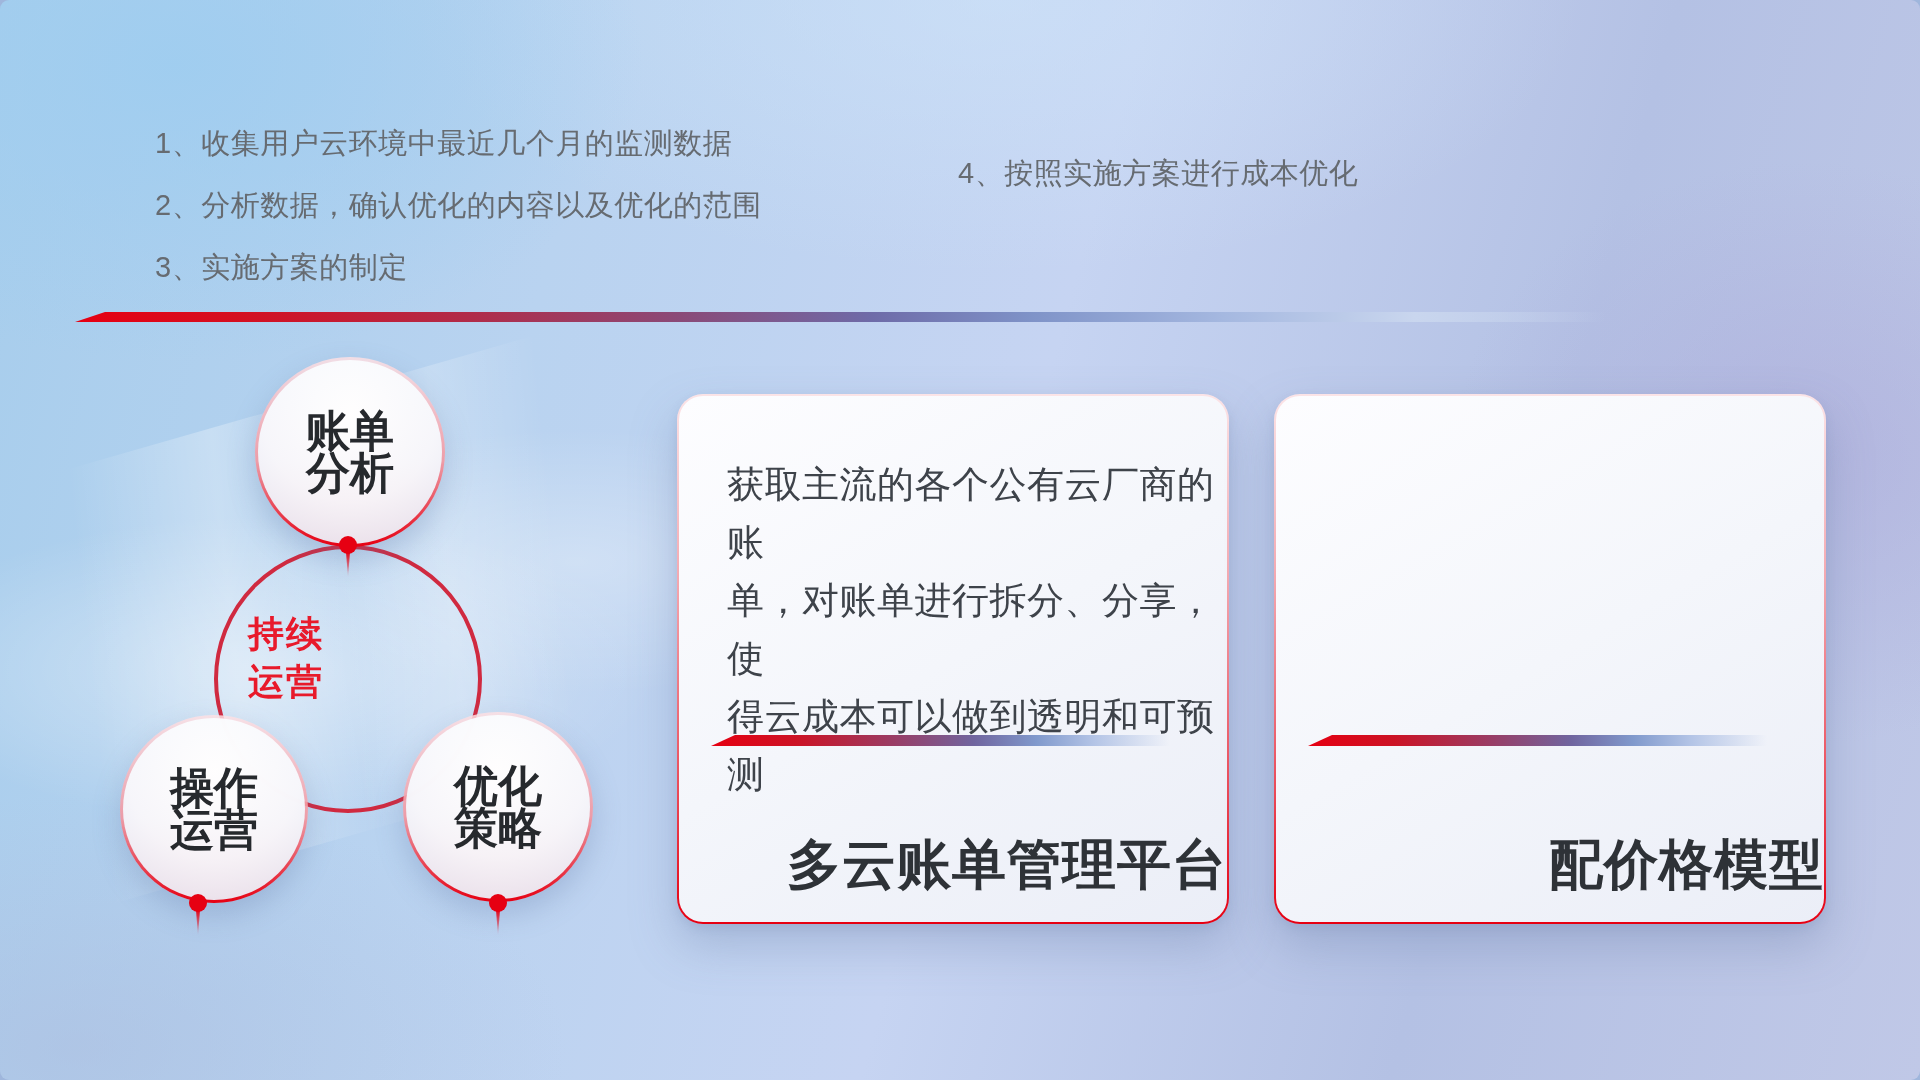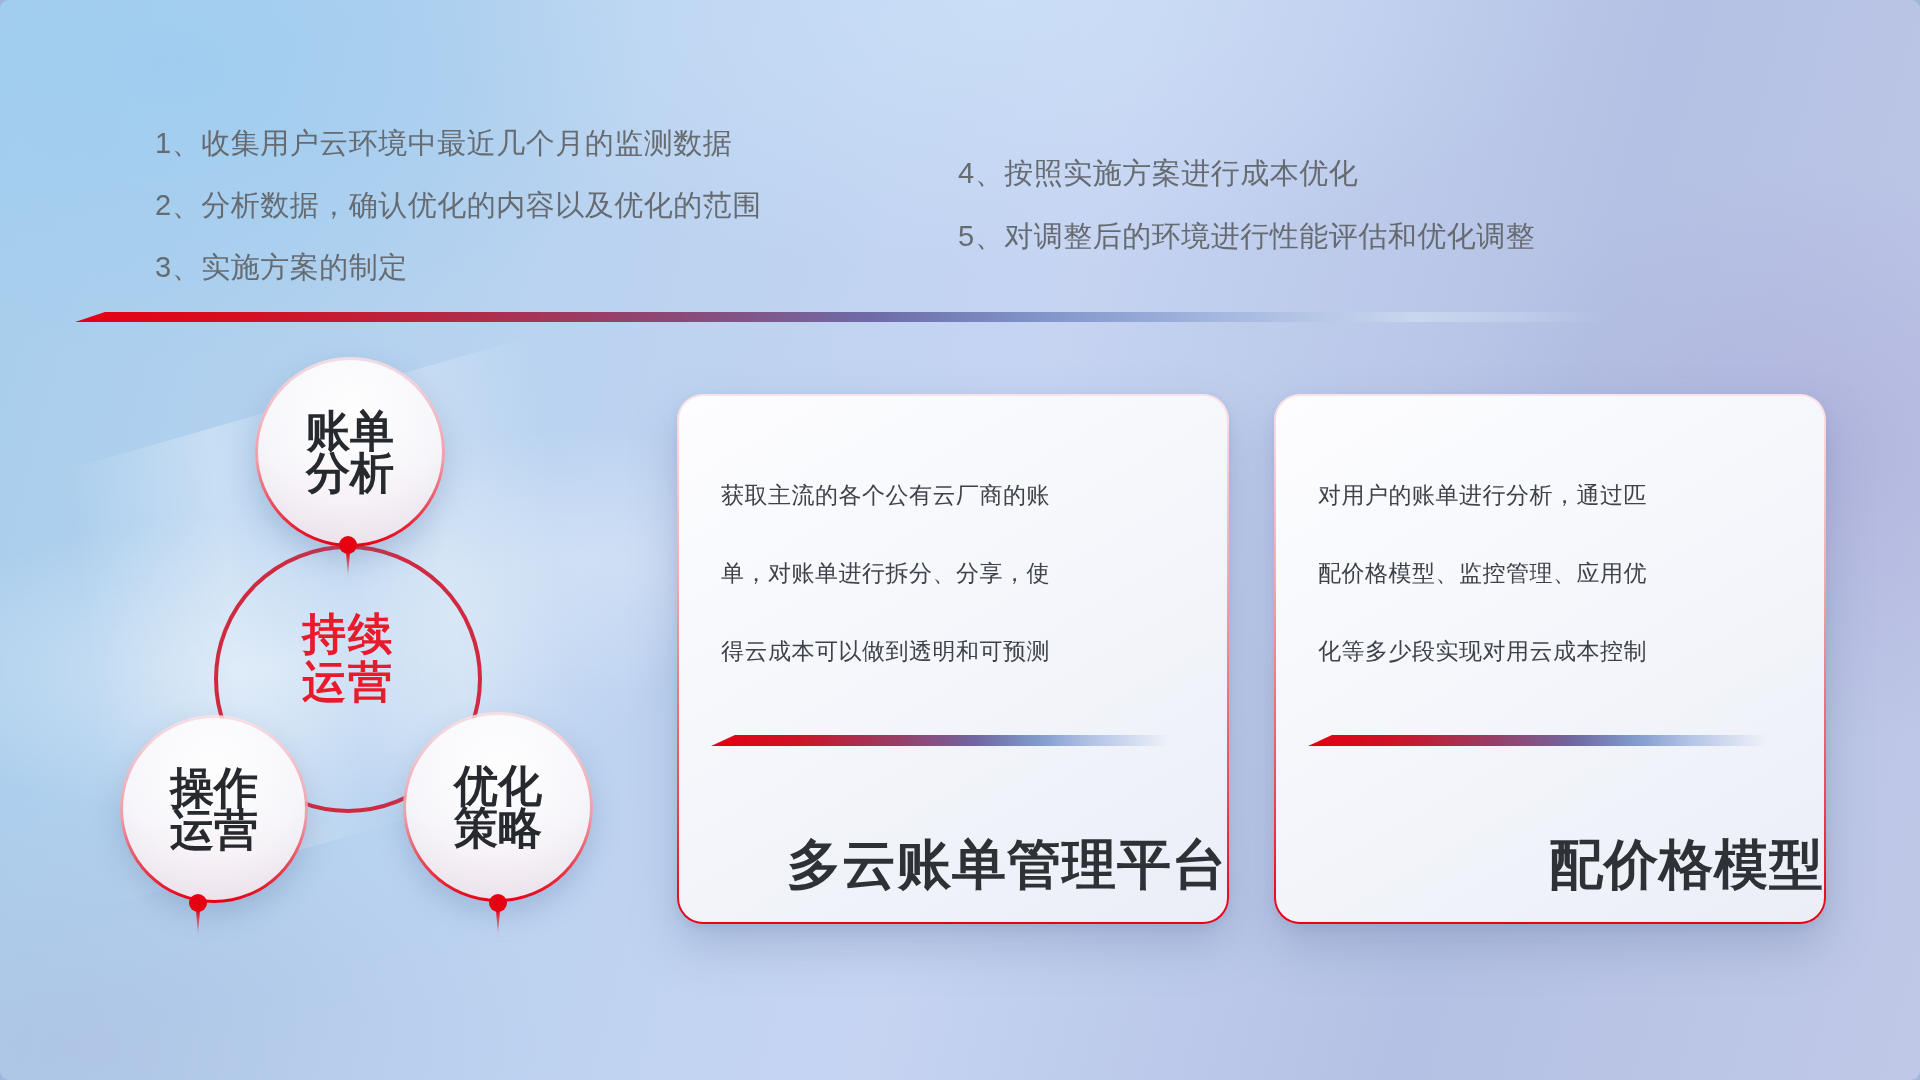--- a/index.html
+++ b/index.html
@@ -36,39 +36,39 @@
     border:4px solid #d02a40;border-radius:50%;z-index:1;}
   .bubble{position:absolute;border-radius:50%;padding:3px;z-index:2;box-sizing:border-box;
     background:linear-gradient(to bottom, rgba(252,224,228,.85) 0%, rgba(242,150,160,.9) 55%, #e60012 100%);
     box-shadow:0 12px 28px rgba(95,115,160,.28);}
   .bubble-inner{width:100%;height:100%;border-radius:50%;display:flex;align-items:center;justify-content:center;
     background:radial-gradient(circle at 50% 30%, rgba(255,255,255,.98) 0%, rgba(247,250,254,.95) 55%, rgba(228,236,248,.92) 100%);}
   .bubble-label{font-size:44px;line-height:42px;font-weight:600;color:#26292d;text-align:center;white-space:pre-line;}
   .bubble-top{left:255px;top:357px;width:190px;height:190px;}
   .bubble-bl{left:120px;top:715px;width:188px;height:188px;}
   .bubble-br{left:403px;top:712px;width:190px;height:190px;}
-  .cycle-center{position:absolute;left:248px;top:610px;width:200px;z-index:2;text-align:center;
-    font-size:44px;line-height:48px;font-weight:bold;color:#e81a2b;white-space:pre-line;letter-spacing:2px;}
+  .cycle-center{position:absolute;left:248px;top:610px;width:200px;z-index:2;
+    font-size:36px;line-height:48px;font-weight:bold;color:#e81a2b;white-space:pre-line;letter-spacing:2px;}
   .dot{position:absolute;width:18px;height:18px;border-radius:50%;background:#e60012;z-index:3;}
   .dot::after{content:"";position:absolute;top:16px;left:7px;width:4px;height:26px;
     background:linear-gradient(to bottom,#e60012,rgba(230,0,18,0));
     clip-path:polygon(0 0,100% 0,50% 100%);}
   .dot-top{left:339px;top:536px;}
   .dot-bl{left:189px;top:894px;}
   .dot-br{left:489px;top:894px;}
   
   .card{position:absolute;top:394px;width:552px;height:530px;padding:2px;box-sizing:border-box;
     border-radius:26px;
     background:linear-gradient(to bottom,#fbe4e7 0%,#f3a8b0 35%,#ea4a58 75%,#e60012 100%);
     box-shadow:0 22px 46px rgba(108,128,170,.35),0 4px 10px rgba(120,140,180,.2);}
   .card-1{left:677px;}
   .card-2{left:1274px;}
   .card-inner{position:relative;width:100%;height:100%;box-sizing:border-box;border-radius:24px;
     background:linear-gradient(150deg,#fdfdff 0%,#f4f6fb 50%,#ebeef7 100%);}
-  .card-body{position:absolute;left:42px;top:60px;font-size:23px;line-height:78px;color:#3e434a;
+  .card-body{position:absolute;left:48px;top:60px;font-size:37px;line-height:58px;color:#3e434a;
     white-space:pre-line;letter-spacing:.5px;}
   .card-swoosh{position:absolute;left:32px;top:339px;width:478px;height:11px;
     background:linear-gradient(90deg,#e60012 0%,#cc1325 18%,#9a3c64 38%,#70659f 55%,#8099cc 68%,#b3c4e6 80%,rgba(240,245,252,0) 96%);
     clip-path:polygon(0 100%,24px 0,100% 0,100% 100%);}
   .card-title{position:absolute;left:0;right:0;top:433px;text-align:right;
     font-size:54px;font-weight:bold;color:#2e3237;letter-spacing:1px;}
 </style>
 </head>
 <body>
 
@@ -76,21 +76,20 @@
 
   <div class="streak"></div>
 
   <ul class="steps steps-left">
     <li>1、收集用户云环境中最近几个月的监测数据</li>
     <li>2、分析数据，确认优化的内容以及优化的范围</li>
     <li>3、实施方案的制定</li>
   </ul>
   <ul class="steps steps-right">
     <li>4、按照实施方案进行成本优化</li>
-    <li>5、对调整后的环境进行性能评估和优化调整</li>
   </ul>
 
   <div class="swoosh swoosh-top"></div>
 
   <div class="ring"></div>
 
   <div class="bubble bubble-top">
     <div class="bubble-inner">
       <div class="bubble-label">账单
 分析</div>
@@ -121,21 +120,18 @@
       <div class="card-body">获取主流的各个公有云厂商的账
 单，对账单进行拆分、分享，使
 得云成本可以做到透明和可预测</div>
       <div class="card-swoosh"></div>
       <div class="card-title">多云账单管理平台</div>
     </div>
   </div>
 
   <div class="card card-2">
     <div class="card-inner">
-      <div class="card-body">对用户的账单进行分析，通过匹
-配价格模型、监控管理、应用优
-化等多少段实现对用云成本控制</div>
       <div class="card-swoosh"></div>
       <div class="card-title">配价格模型</div>
     </div>
   </div>
 
 </div>
 
 </body></html>

